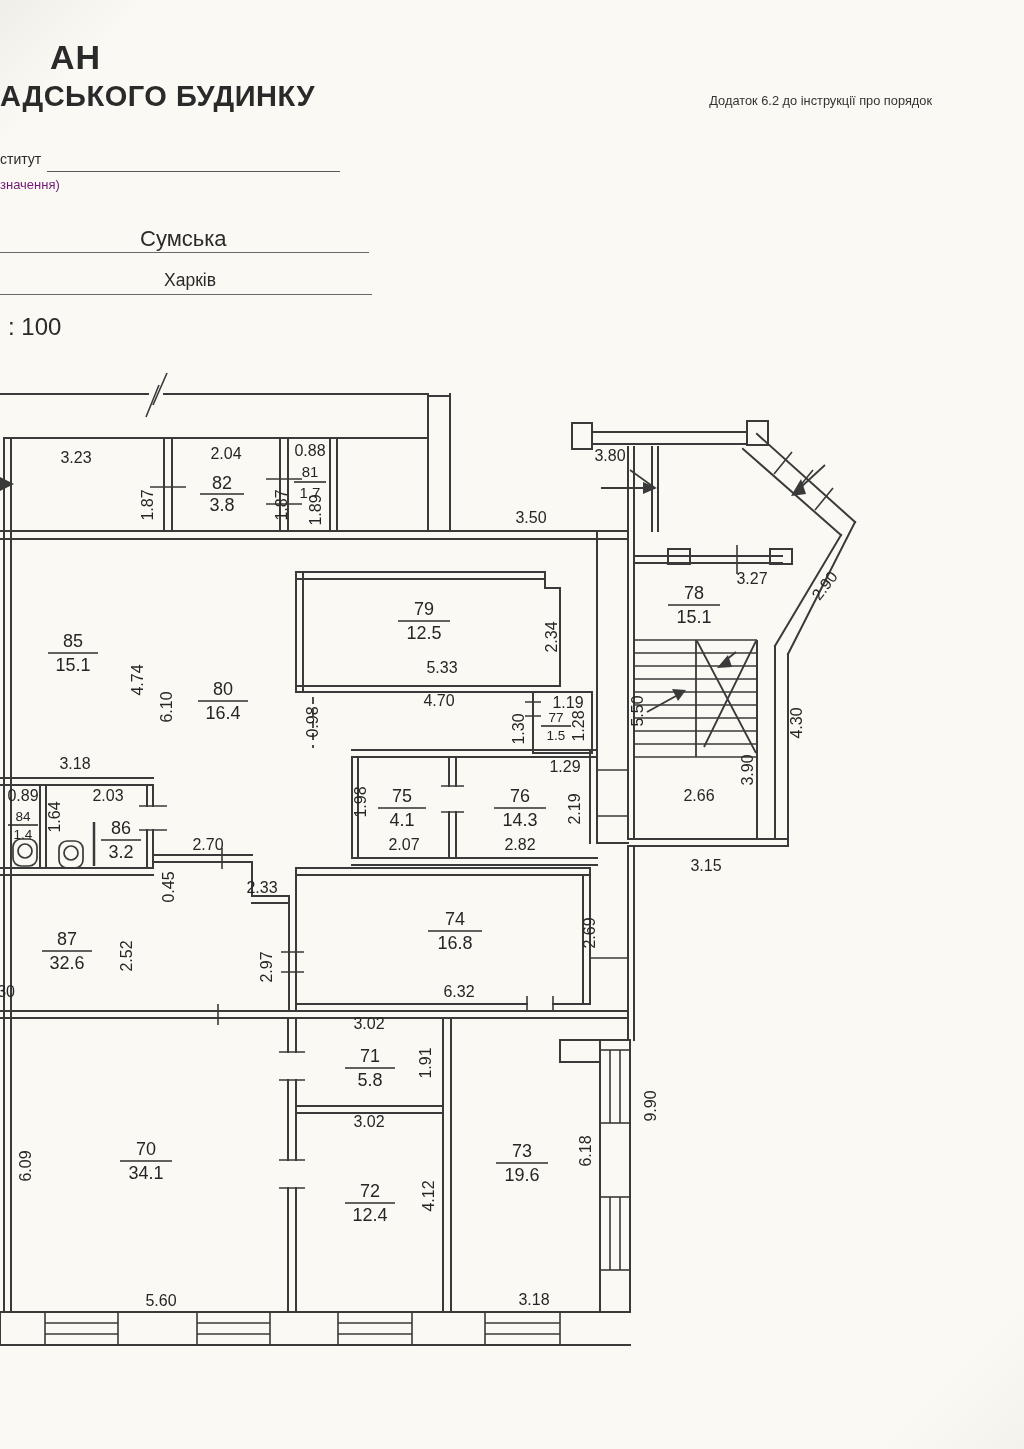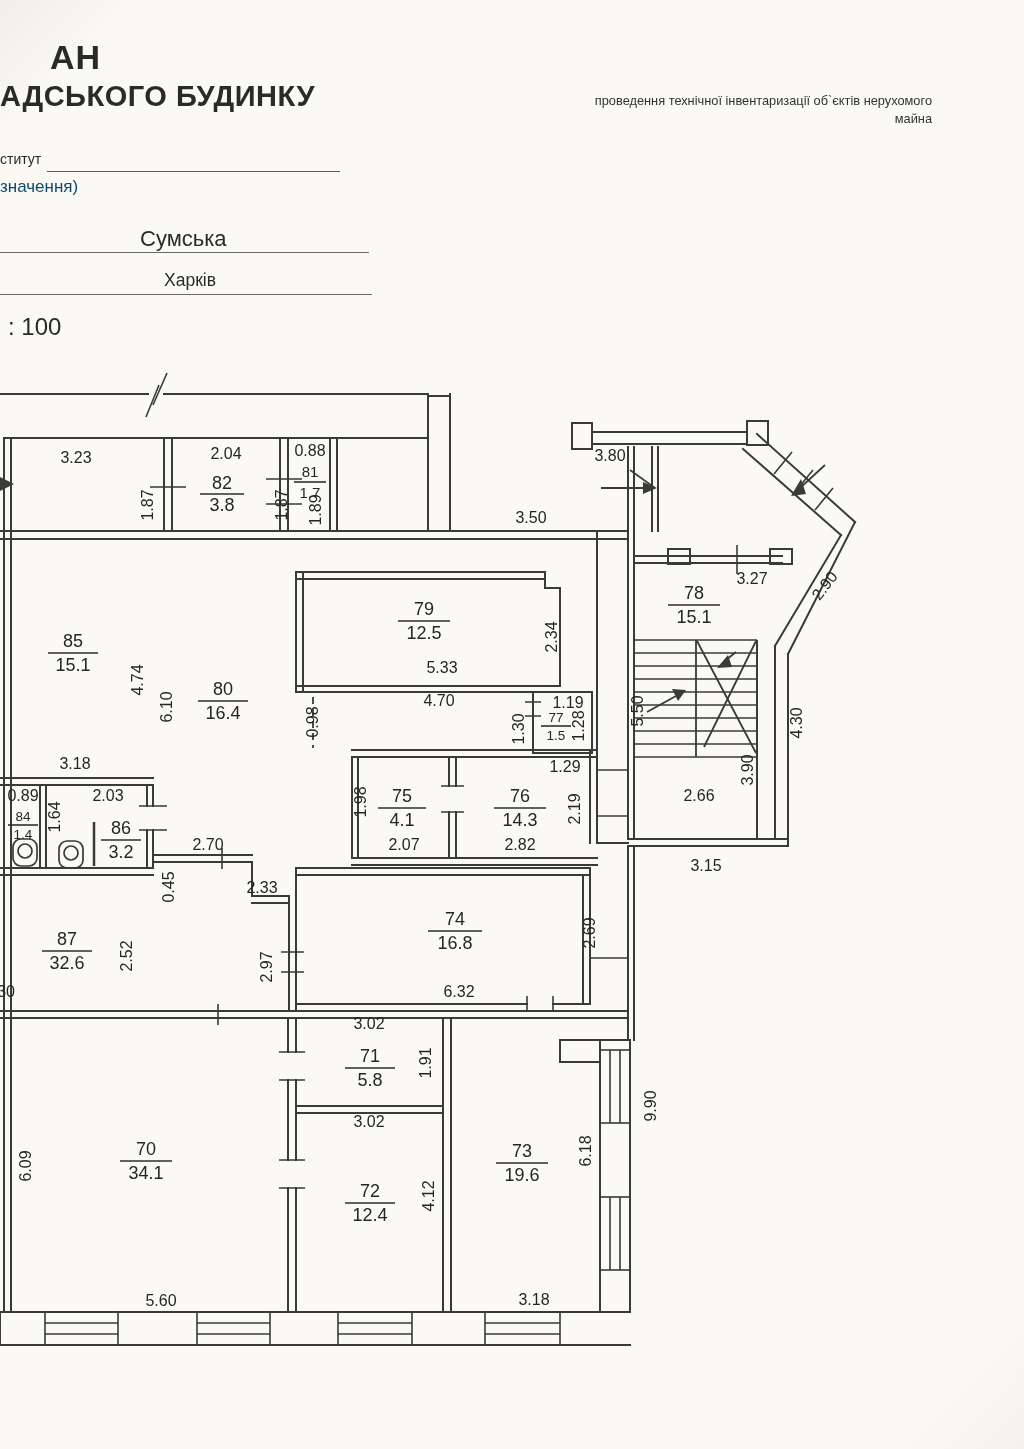--- a/index.html
+++ b/index.html
@@ -7,21 +7,21 @@
     width:1024px;height:1449px;overflow:hidden;position:relative;
     background:#faf9f4;
     font-family:"Liberation Sans", sans-serif;
     color:#2a2a2a;
   }
   .page-shade{position:absolute;inset:0;background:linear-gradient(135deg,rgba(210,205,195,.25) 0%,rgba(255,255,255,0) 6%,rgba(255,255,255,0) 94%,rgba(215,210,200,.18) 100%);pointer-events:none;}
   .hdr{position:absolute;white-space:nowrap;}
   .title1{left:10px;top:38px;font-size:34px;font-weight:bold;letter-spacing:1px;margin-left:40px;}
   .title2{left:0px;top:80px;font-size:29px;font-weight:bold;letter-spacing:.5px;}
   .form1{left:0px;top:151px;font-size:14px;text-align:center;}
-  .form2{left:0px;top:177px;font-size:17px;color:#0c4a6e;}
+  .form2{left:0px;top:177px;font-size:13px;color:#701a75;}
   .street{left:140px;top:226px;font-size:22px;}
   .city{left:140px;top:270px;font-size:17.5px;margin-left:24px;}
   .scale{left:8px;top:313px;font-size:24px;}
   .rule{position:absolute;height:0;border-bottom:1.6px solid #5a5a5a;}
   .rule-form{left:47px;top:171px;width:293px;}
   .rule-street{left:0px;top:252px;width:369px;border-color:#6a6a6a;}
   .rule-city{left:0px;top:294px;width:372px;border-color:#6a6a6a;}
   .annex{position:absolute;left:560px;top:92px;width:372px;text-align:right;font-size:12.8px;line-height:18px;color:#333;}
   svg{position:absolute;left:0;top:0;}
   svg text{font-family:"Liberation Sans", sans-serif;fill:#262626;text-anchor:middle;}
@@ -40,21 +40,21 @@
 <div class="hdr title2">АДСЬКОГО БУДИНКУ</div>
 <div class="hdr form1">ститут</div>
 <div class="rule rule-form"></div>
 <div class="hdr form2">значення)</div>
 <div class="hdr street">Сумська</div>
 <div class="rule rule-street"></div>
 <div class="hdr city">Харків</div>
 <div class="rule rule-city"></div>
 <div class="hdr scale">: 100</div>
 <div class="annex">
-  <div>проведення технічної інвентаризації об`єктів нерухомого майна</div>
+  <div>Додаток 6.2 до інструкції про порядок</div>
 </div>
 
 <svg width="1024" height="1449" viewBox="0 0 1024 1449">
 
   <g stroke="#3a3a3a" stroke-width="2" fill="none" stroke-linecap="square">
     <path d="M0,394 H148 M164,394 H428 M428,394 V531 M450,394 V531 M428,396 H450"></path>
     <path d="M0,531 H628 M0,539 H628"></path>
     <path d="M4,438 V1312 M11,438 V1312"></path>
     <path d="M4,438 H428 M164,438 V531 M172,438 V531 M280,438 V531 M288,438 V531 M330,438 V531 M337,438 V531"></path>
     <rect x="572" y="423" width="20" height="26"></rect>

